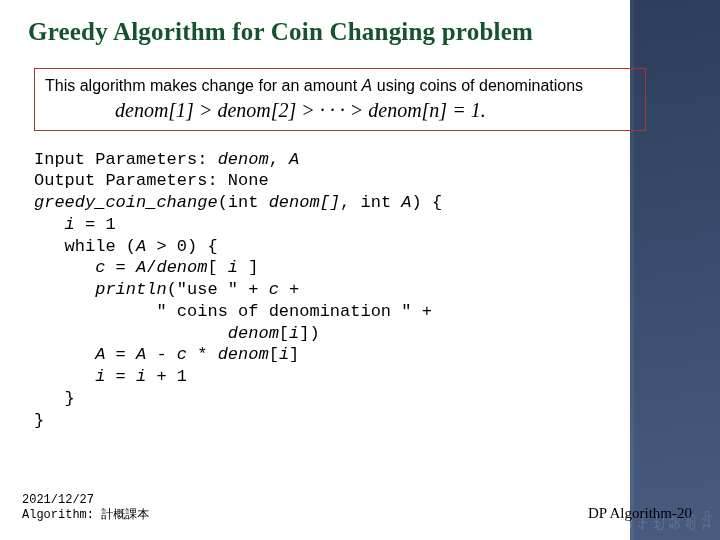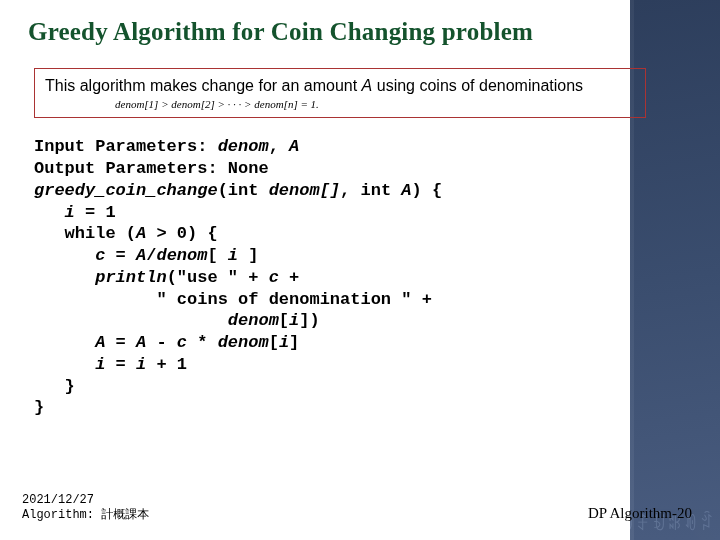--- a/index.html
+++ b/index.html
@@ -30,27 +30,27 @@
     margin: 0 6px 18px 6px;
     font-family: Verdana, Geneva, sans-serif;
     font-size: 16px;
     line-height: 1.35;
     color: #000;
   }
   .desc-box .it { font-style: italic; }
   .desc-formula {
     font-family: "Times New Roman", serif;
     font-style: italic;
-    font-size: 11px;
+    font-size: 20px;
     padding-left: 70px;
   }
   .code {
     font-family: "Courier New", monospace;
     font-size: 17px;
-    font-weight: bold;
+    font-weight: normal;
     line-height: 1.28;
     color: #000;
     white-space: pre;
     margin-left: 6px;
   }
   .code .it { font-style: italic; }
   .footer-left {
     position: absolute;
     left: 22px;
     bottom: 18px;

